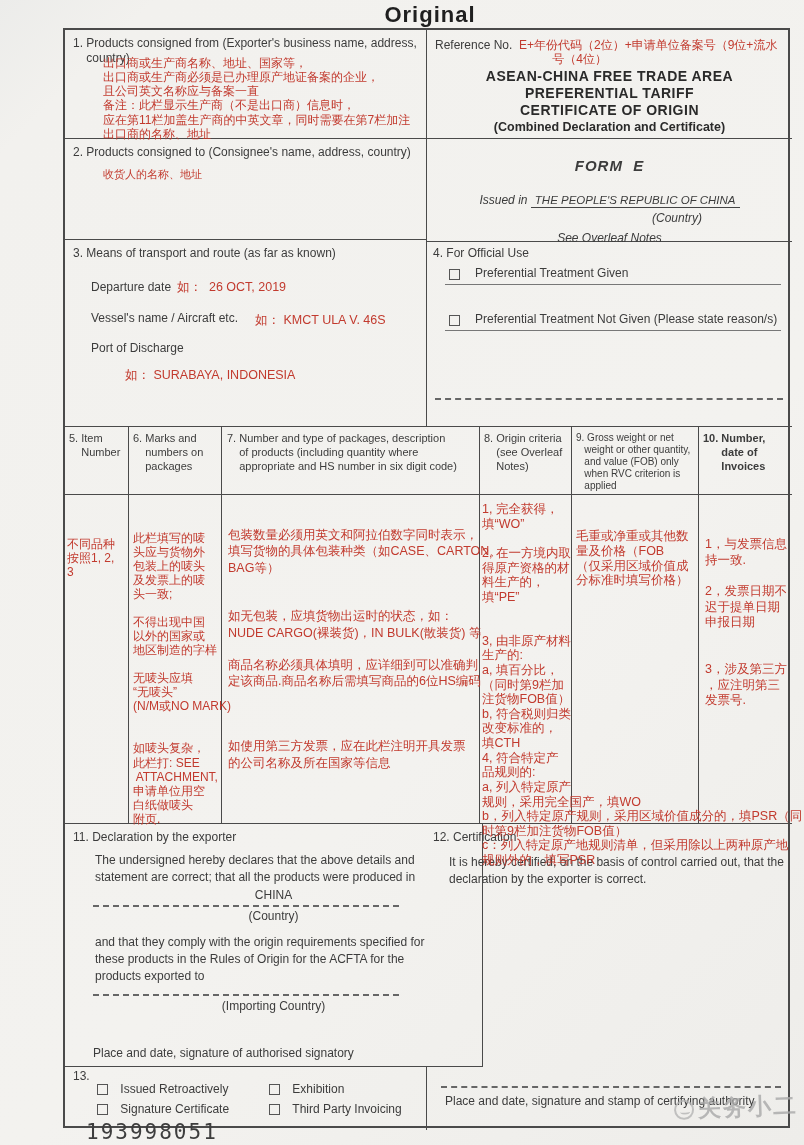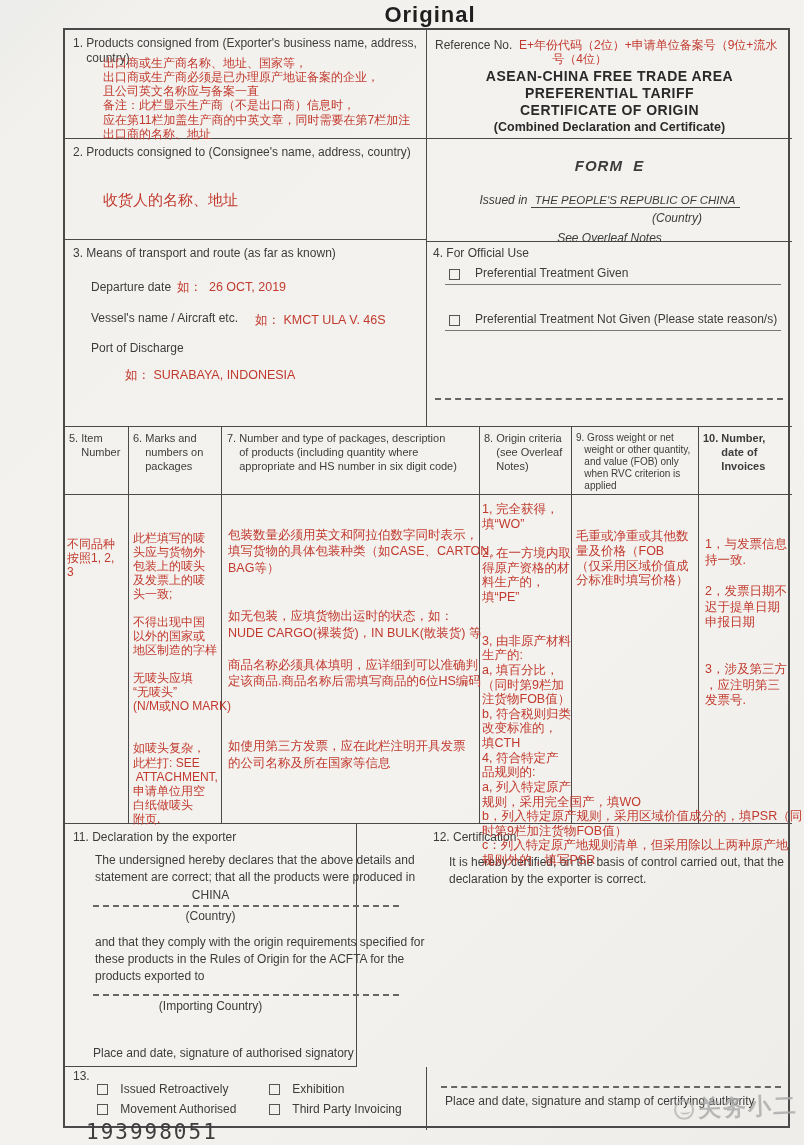--- a/index.html
+++ b/index.html
@@ -60,21 +60,21 @@
       <div class="titles">
         <div>ASEAN-CHINA  FREE  TRADE  AREA</div>
         <div>PREFERENTIAL  TARIFF</div>
         <div>CERTIFICATE  OF  ORIGIN</div>
         <div class="sub">(Combined Declaration and Certificate)</div>
       </div>
     </div>
 
     <div class="cell b-r b-b" style="left:0;top:109px;width:362px;height:101px;">
       <div class="lbl" style="left:8px;top:6px;">2. Products consigned to (Consignee's name, address, country)</div>
-      <div class="red" style="left:38px;top:52px;font-size:15px;">收货人的名称、地址</div>
+      <div class="red" style="left:38px;top:29px;font-size:11px;">收货人的名称、地址</div>
     </div>
     <div class="cell b-b" style="left:362px;top:111px;width:365px;height:101px;font-style:italic;">
       <div class="lbl bold ctr" style="left:0;top:16px;width:100%;font-size:15px;letter-spacing:1px;">FORM  E</div>
       <div style="position:absolute;left:0;top:52px;width:100%;text-align:center;font-size:12px;">
         <span>Issued in</span>
         <span class="underline" style="font-size:11.5px;">THE PEOPLE'S REPUBLIC OF CHINA</span>
       </div>
       <div class="lbl ctr" style="left:160px;top:70px;width:180px;">(Country)</div>
       <div class="lbl ctr" style="left:0;top:90px;width:100%;">See Overleaf Notes</div>
     </div>
@@ -192,21 +192,21 @@
 2，发票日期不
 迟于提单日期
 申报日期
 
 
 3，涉及第三方
 ，应注明第三
 发票号.</div>
     </div>
 
-    <div class="cell b-r b-b" style="left:0;top:794px;width:292px;height:243px;">
+    <div class="cell b-r b-b" style="left:0;top:794px;width:418px;height:243px;">
       <div class="lbl" style="left:8px;top:6px;">11. Declaration by the exporter</div>
       <div class="lbl" style="left:30px;top:28px;line-height:1.4;">The undersigned hereby declares that the above details and
 statement are correct; that all the products were produced in</div>
       <div class="lbl ctr" style="left:0;top:64px;width:100%;">CHINA</div>
       <div class="dash" style="left:28px;top:81px;width:306px;"></div>
       <div class="lbl ctr" style="left:0;top:85px;width:100%;">(Country)</div>
       <div class="lbl" style="left:30px;top:110px;line-height:1.4;">and that they comply with the origin requirements specified for
 these products in the Rules of Origin for the ACFTA for the
 products exported to</div>
       <div class="dash" style="left:28px;top:170px;width:306px;"></div>
@@ -226,21 +226,21 @@
       <div style="position:absolute;left:32px;top:15px;font-size:12px;">
         <span class="cb"></span>
         <span style="margin-left:9px;">Issued Retroactively</span>
       </div>
       <div style="position:absolute;left:204px;top:15px;font-size:12px;">
         <span class="cb"></span>
         <span style="margin-left:9px;">Exhibition</span>
       </div>
       <div style="position:absolute;left:32px;top:35px;font-size:12px;">
         <span class="cb"></span>
-        <span style="margin-left:9px;">Movement Authorised</span>
+        <span style="margin-left:9px;">Signature Certificate</span>
       </div>
       <div style="position:absolute;left:204px;top:35px;font-size:12px;">
         <span class="cb"></span>
         <span style="margin-left:9px;">Third Party Invoicing</span>
       </div>
     </div>
 
     <div class="red z5" style="left:417px;top:472px;width:320px;line-height:1.17;">1, 完全获得，
 填“WO”
 

